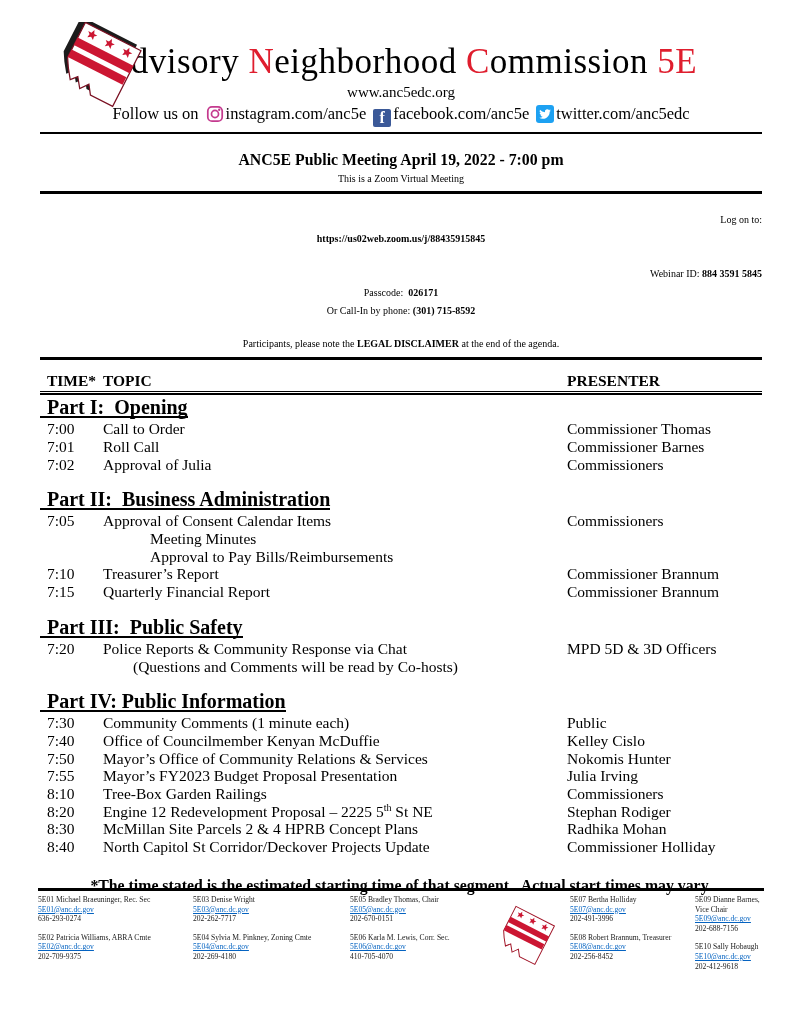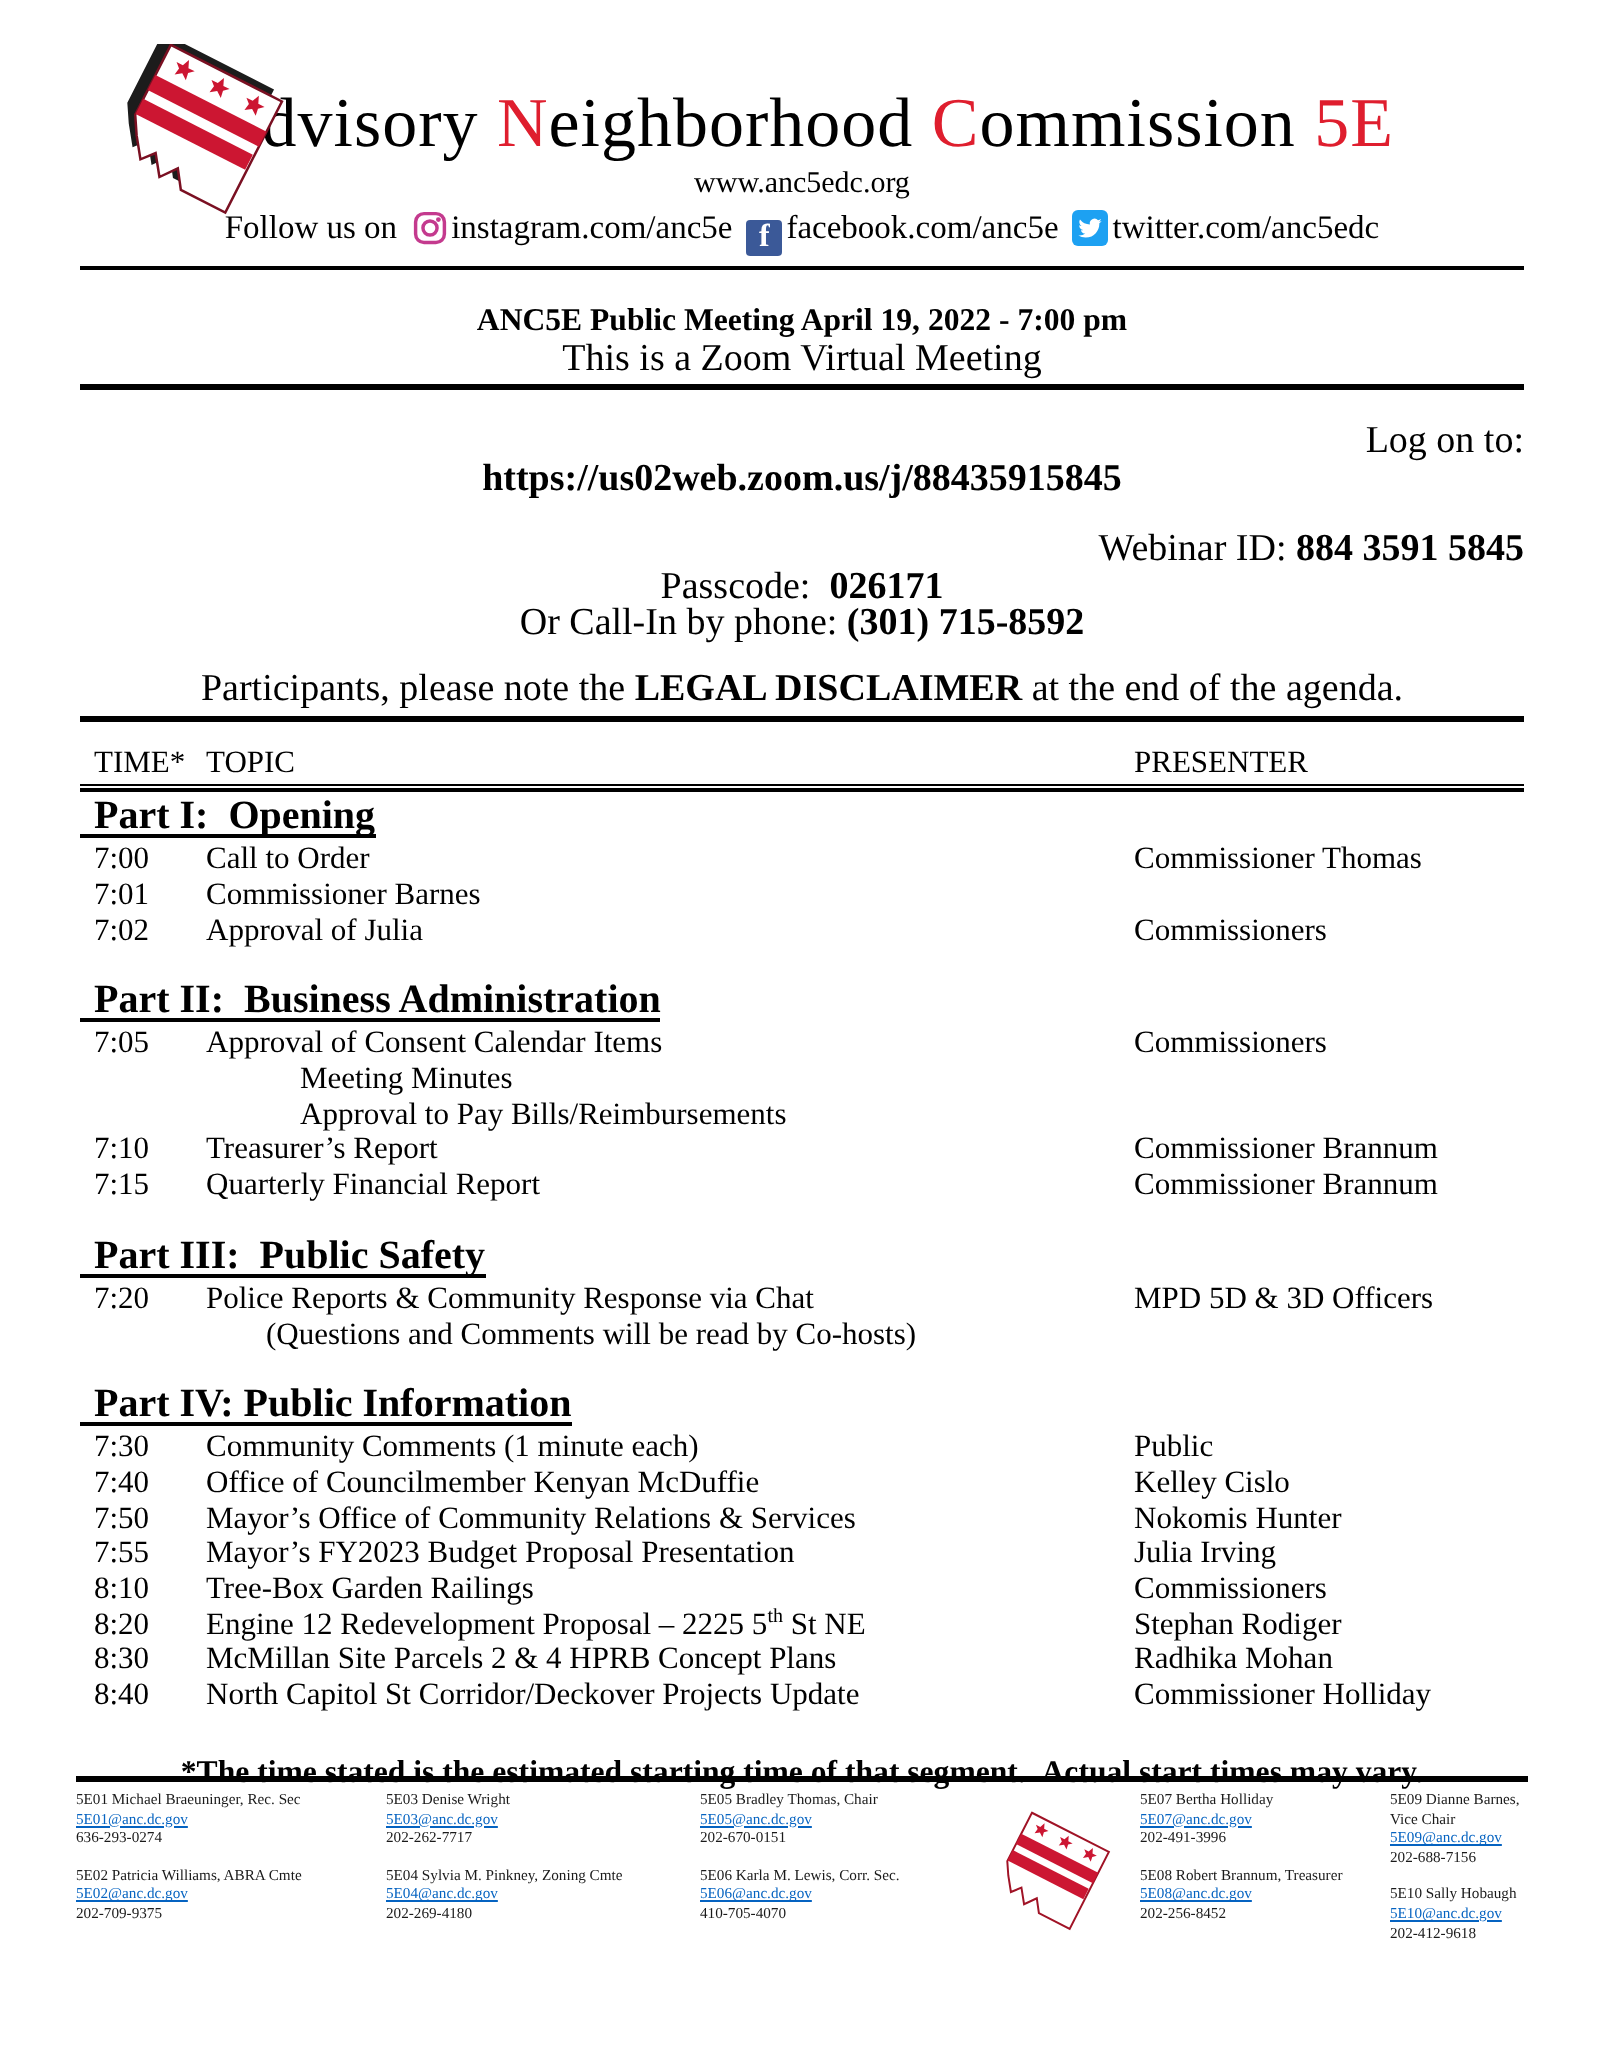--- a/index.html
+++ b/index.html
@@ -21,34 +21,34 @@
   .follow .icon { display:inline-block; width:18px; height:18px; vertical-align:-4px; margin:0 2px 0 7px; }
   .icon.ig svg, .icon.tw svg { width:100%; height:100%; display:block; }
   .icon.fb { background:#3b5998; border-radius:2px; color:#fff; text-align:center;
              font-family:"Liberation Serif", serif; font-weight:bold; font-size:16px; line-height:17px; }
   .icon.tw { background:#1da1f2; border-radius:3px; padding:2px; }
   .rule2 { border-bottom:2.5px solid #000; margin-top:5px; }
   .rule3 { border-bottom:3px solid #000; }
   .double-rule { height:3px; border-top:1.2px solid #000; border-bottom:2.5px solid #000; margin-top:3px; }
 
   
-  .line { font-size:19px; line-height:18.5px; }
+  .line { font-size:10px; line-height:18.5px; }
   .center { text-align:center; }
   .bold { font-weight:bold; }
   .mt17 { margin-top:17px;text-align:right; }
   .mt14 { margin-top:14px; }
   .meeting-title { margin-top:17px; font-size:15.8px; }
 
   
   .agenda { font-size:15.5px; }
   .arow { display:flex; line-height:17.7px; }
   .c-time { width:63px; padding-left:7px; flex:none; }
   .c-topic { flex:1; }
   .c-pres { width:195px; flex:none; }
-  .ahead { font-weight:normal; border-bottom:1.5px solid #000; padding-bottom:1px; margin-top:12px; }
+  .ahead { font-weight:bold; border-bottom:1.5px solid #000; padding-bottom:1px; margin-top:12px; }
   .thick-rule { border-bottom:2.8px solid #000; margin-top:1.5px; }
   .agenda section { margin-top:17px; }
   .agenda section.first { margin-top:3px; }
   .sec-head { font-size:20px; font-weight:bold; display:inline-block; border-bottom:2px solid #000;
               padding-left:7px; line-height:18px; margin-bottom:2px; }
   .ind1 { padding-left:30px; display:inline-block; }
   .ind2 { padding-left:47px; display:inline-block; }
   sup { font-size:10px; vertical-align:6px; line-height:0; }
 
   .footnote { text-align:center; font-weight:bold; font-size:15.8px; margin-top:21px; }
@@ -123,20 +123,21 @@
 
       <section class="first">
         <div><span class="sec-head">Part I: &nbsp;Opening</span></div>
         <div class="arow">
           <div class="c-time">7:00</div>
           <div class="c-topic">Call to Order</div>
           <div class="c-pres">Commissioner Thomas</div>
         </div>
         <div class="arow">
           <div class="c-time">7:01</div>
+          <div class="c-topic">Roll Call</div>
           <div class="c-pres">Commissioner Barnes</div>
         </div>
         <div class="arow">
           <div class="c-time">7:02</div>
           <div class="c-topic">Approval of Julia</div>
           <div class="c-pres">Commissioners</div>
         </div>
       </section>
 
       <section>

